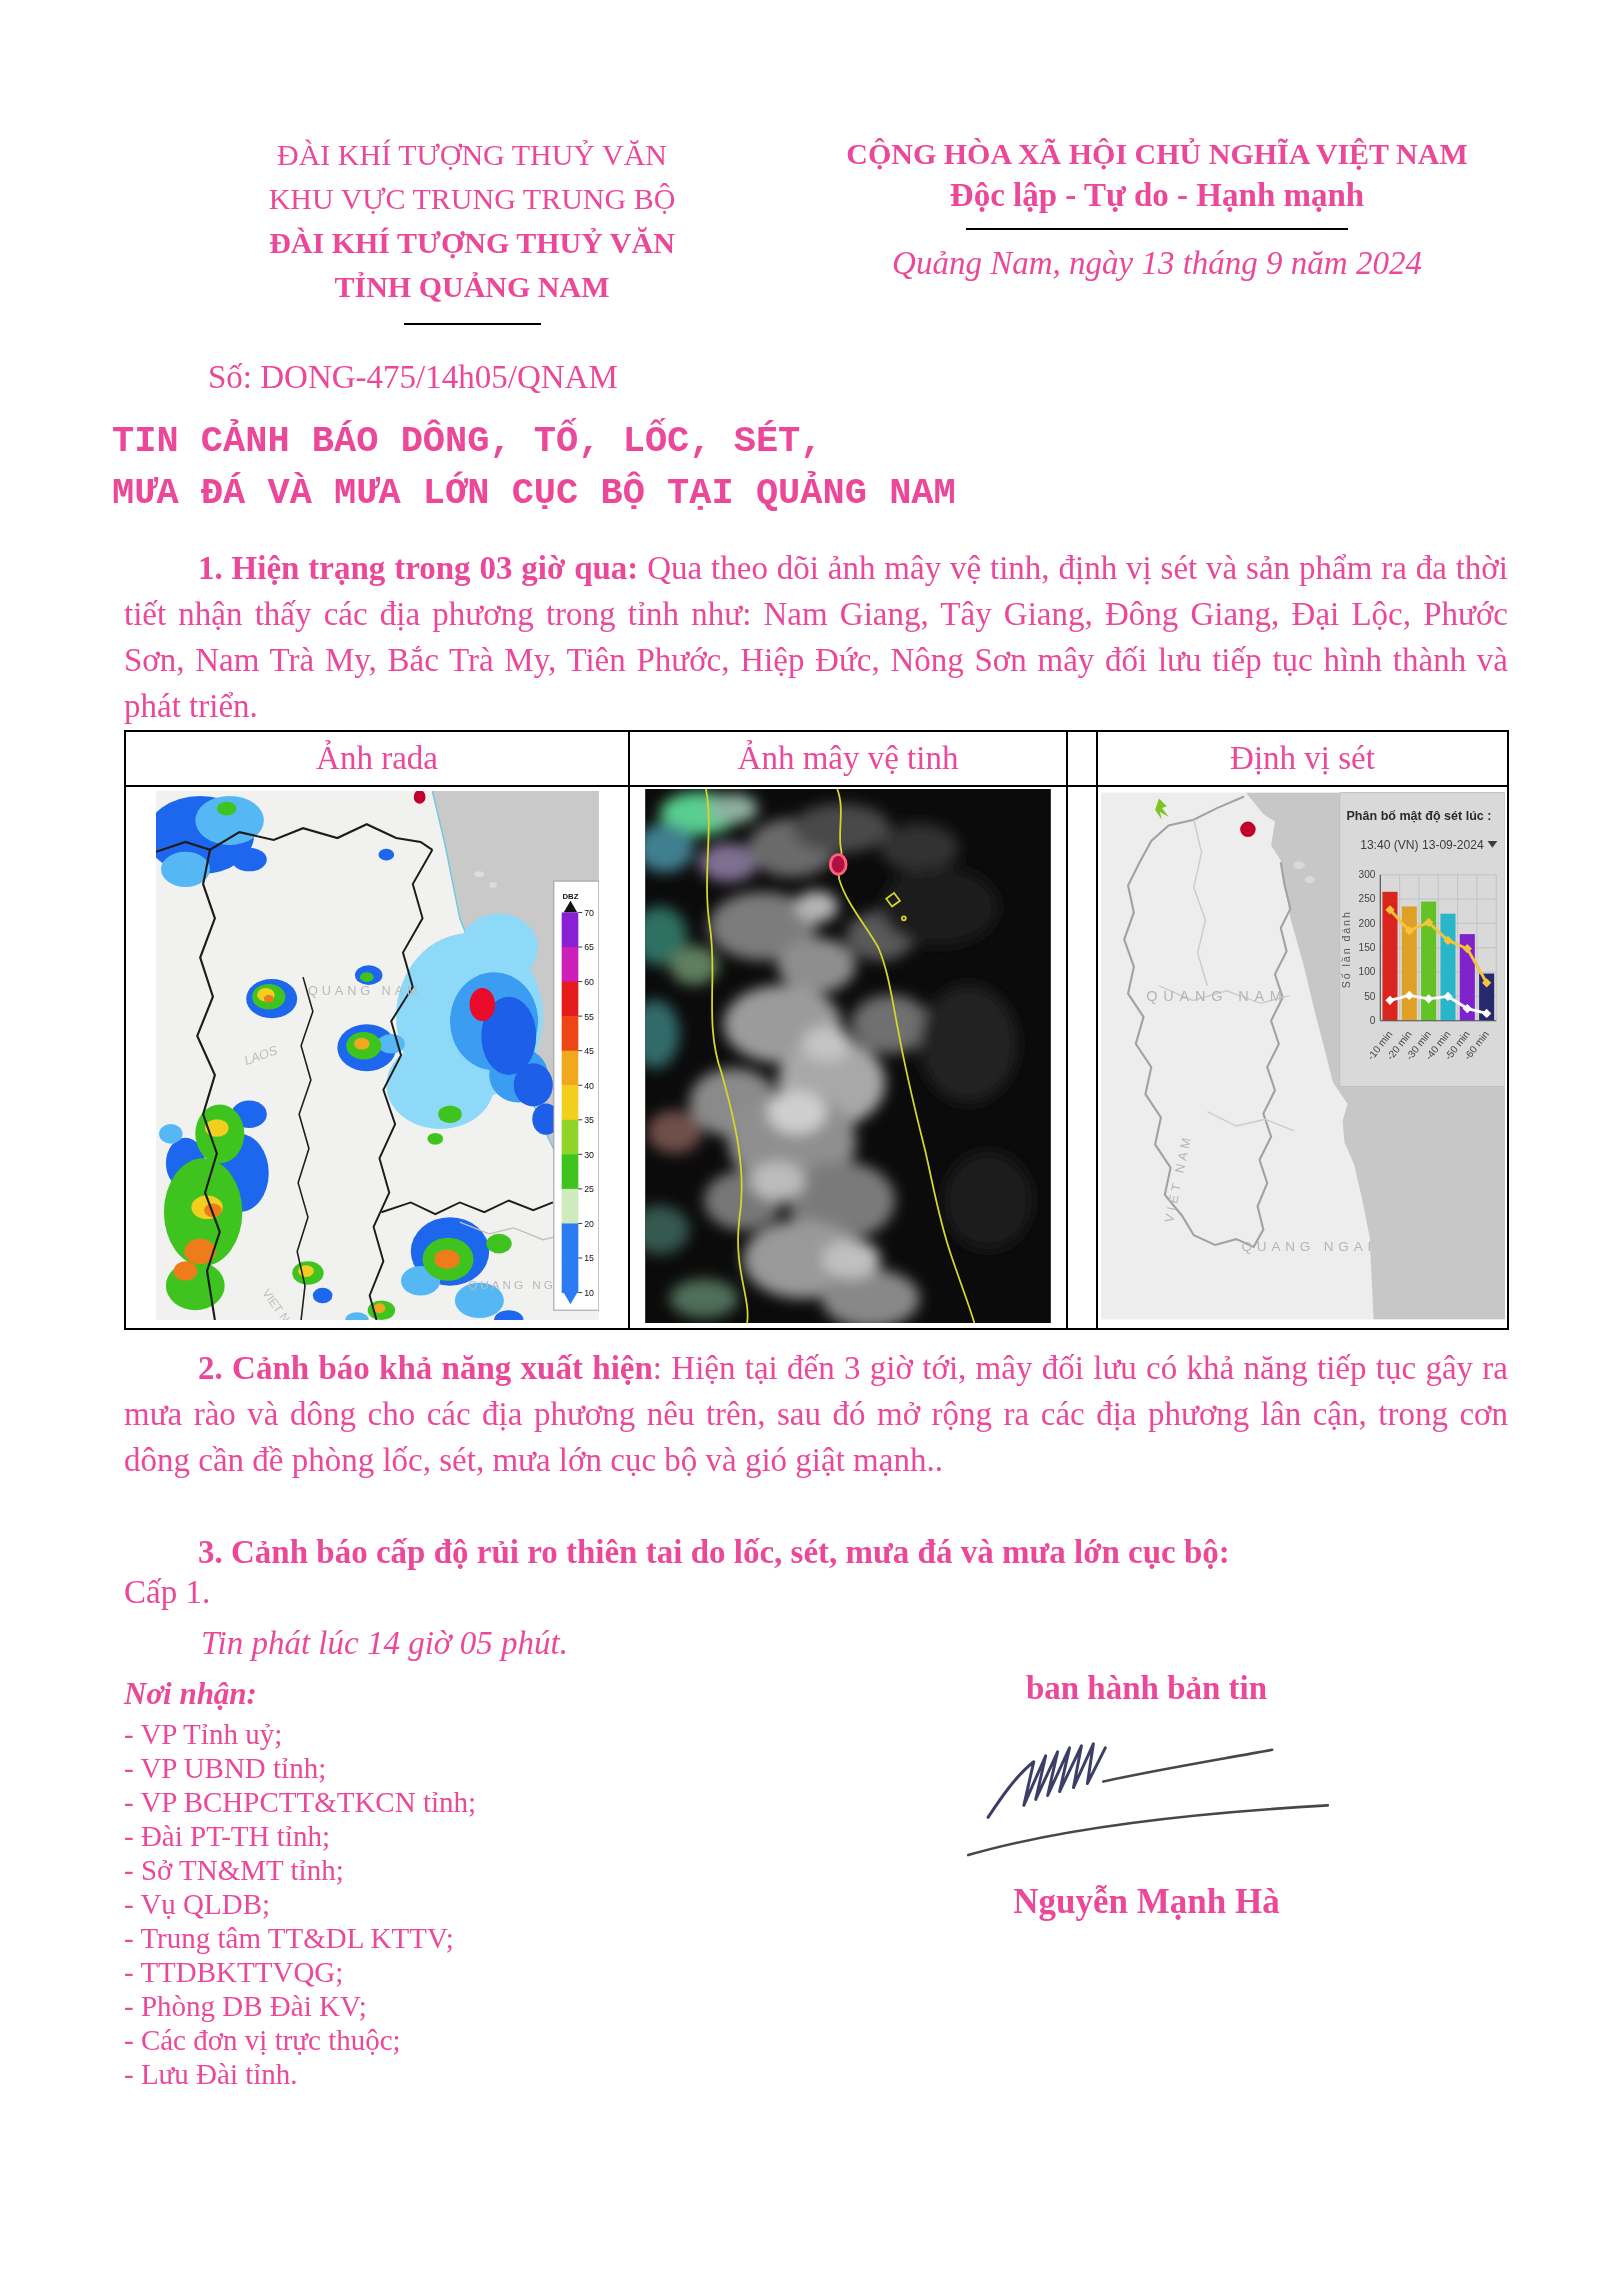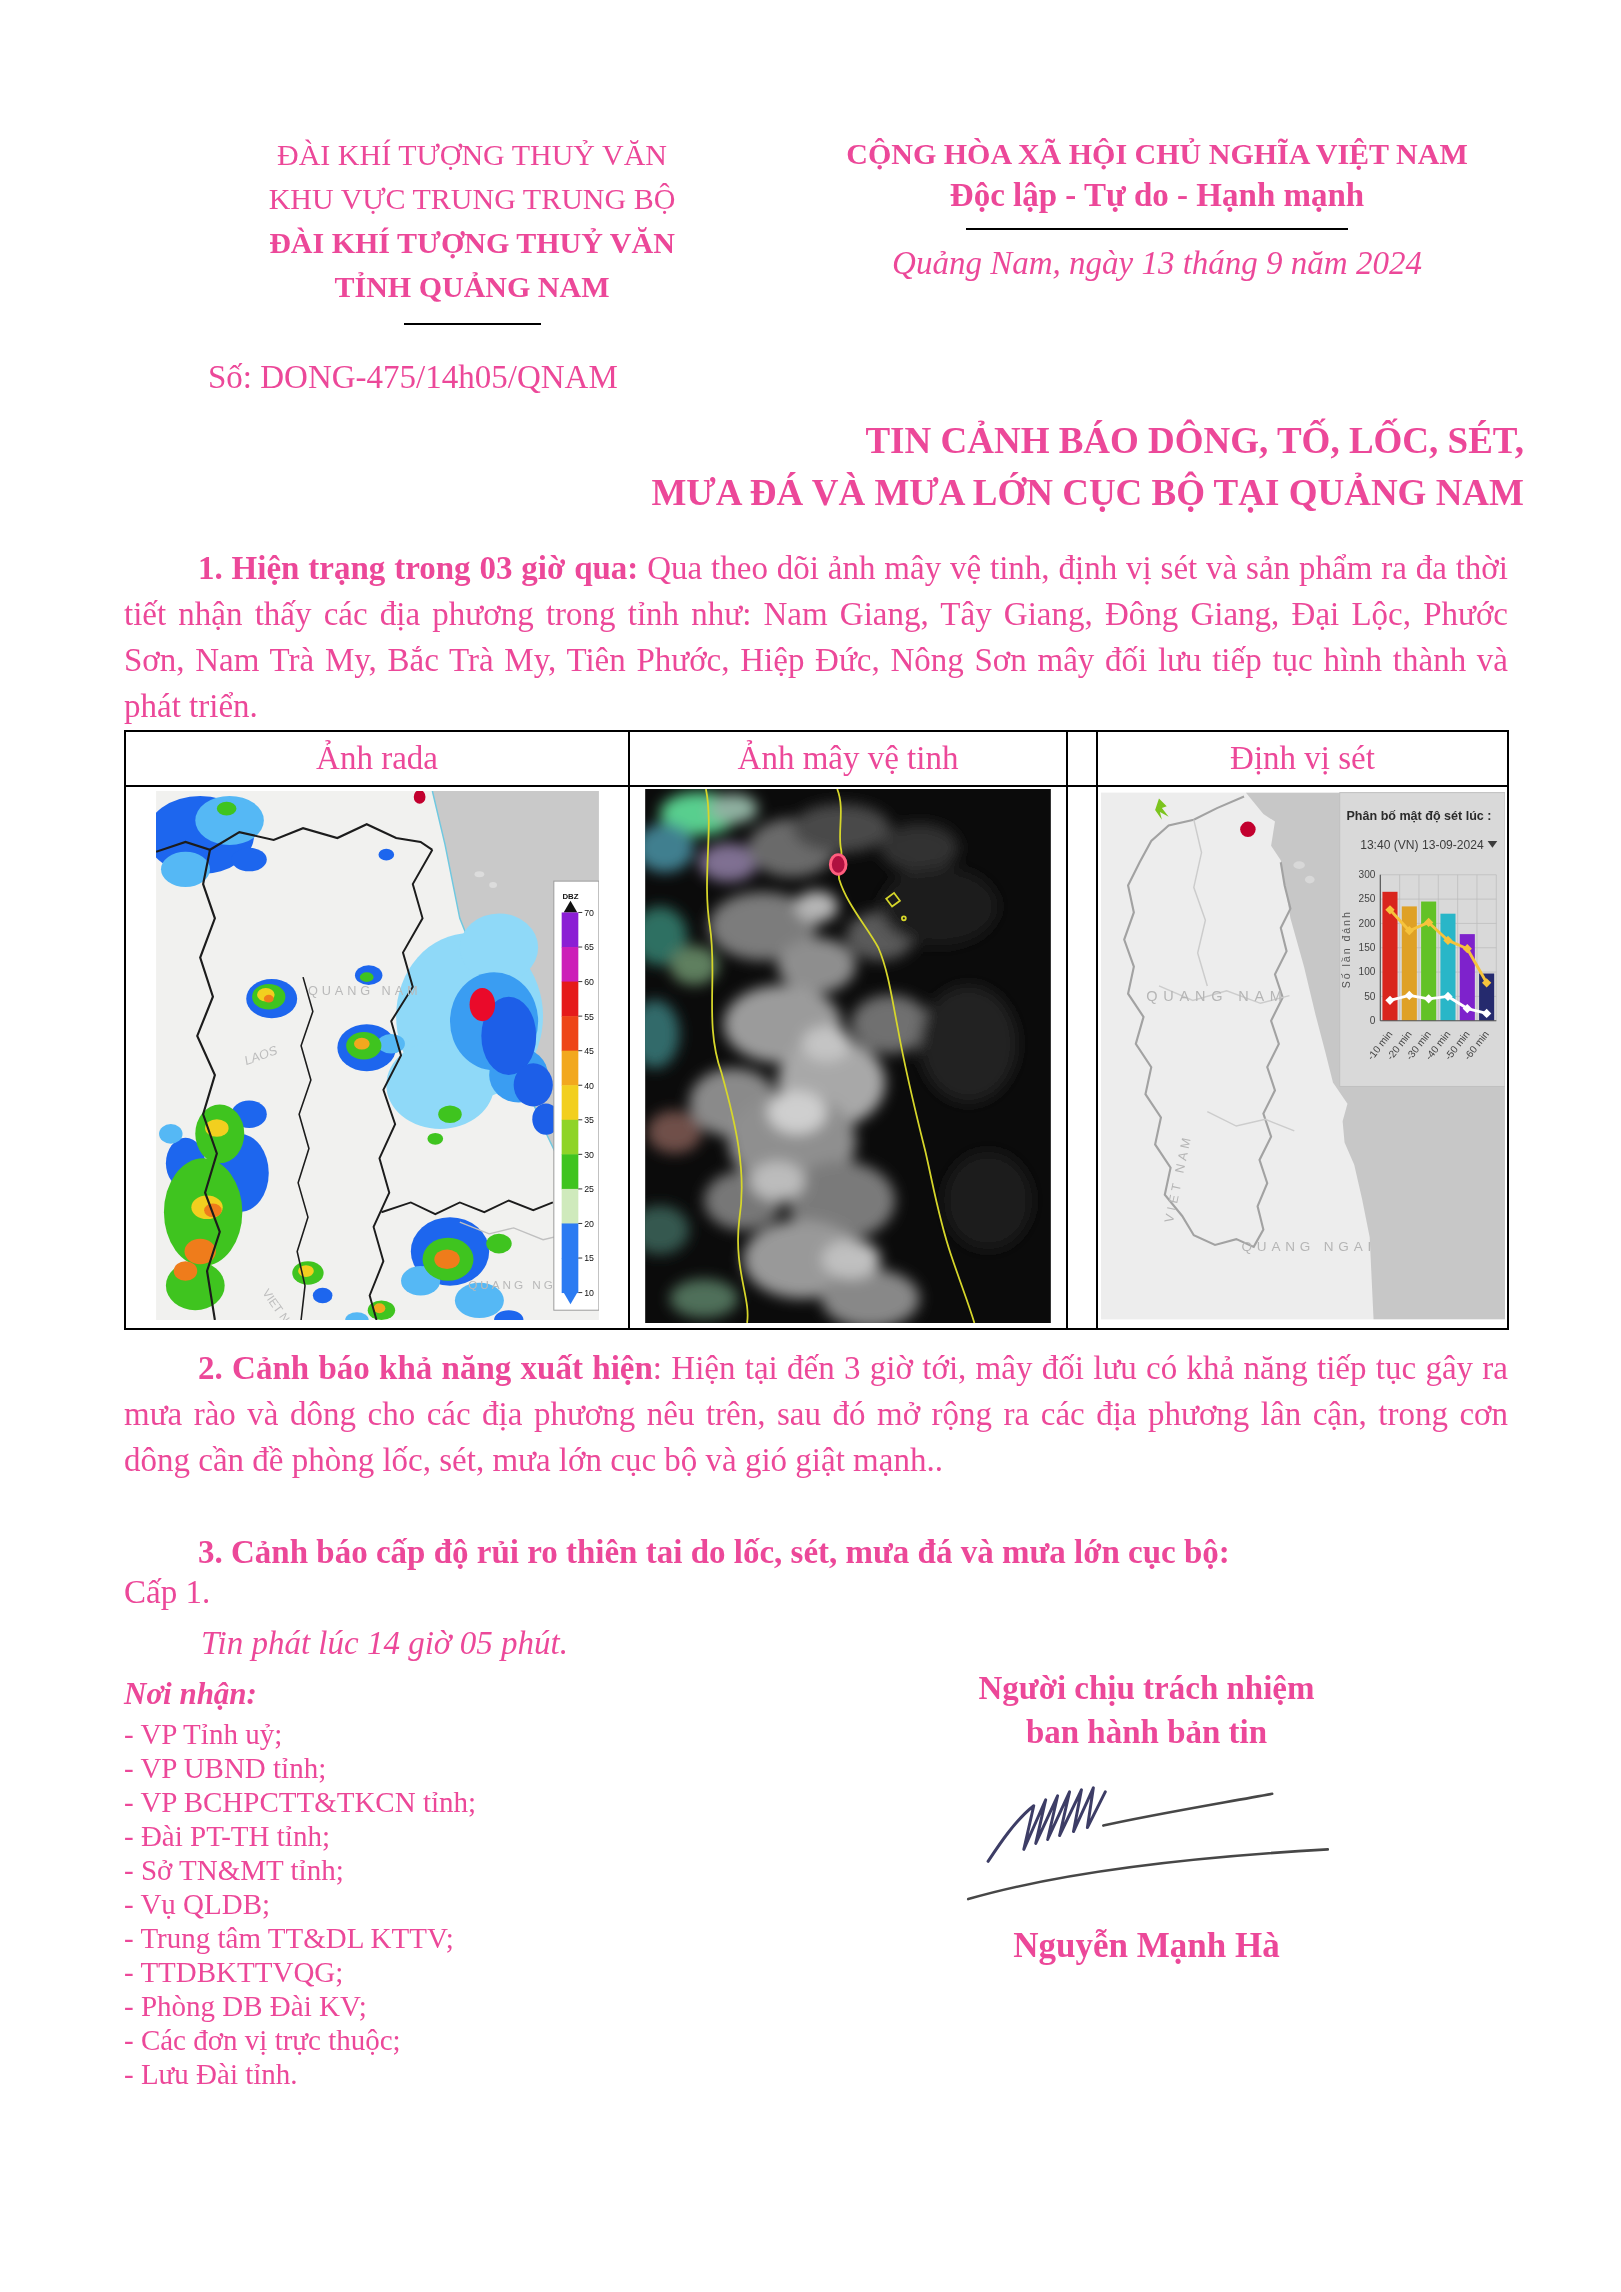--- a/index.html
+++ b/index.html
@@ -10,22 +10,22 @@
 
   .hdr-left{left:124px;top:133px;width:696px;font-size:30px;line-height:44px;text-align:center;}
   .hdr-left .rule{width:137px;border-top:2px solid #000;margin:13.7px auto 0;}
   .doc-number{left:208px;top:359px;font-size:33px;}
   .hdr-right{left:814px;top:137px;width:686px;text-align:center;}
   .hdr-right .l1{font-size:30px;font-weight:bold;text-align:center;}
   .hdr-right .l2{font-size:33px;font-weight:bold;margin-top:5.9px;}
   .hdr-right .rule{width:382px;border-top:2px solid #000;margin:13.7px auto 0;}
   .hdr-right .date{font-size:33px;font-style:italic;margin-top:15.7px;}
 
-  .title{left:140px;top:415px;width:1384px;text-align:right;font-weight:bold;
-         font-size:37px;line-height:52px;}
+  .title{left:112px;top:415px;width:1384px;text-align:left;font-weight:bold;
+         font-size:37px;line-height:52px;font-family:Liberation Mono, monospace;}
 
   .body-p{left:124px;width:1384px;font-size:33px;line-height:46px;text-align:justify;
           text-indent:74px;margin:0;}
   .p1{top:545px;}
   .p2{top:1345px;}
   .p3{top:1529px;}
   .cap1{left:124px;top:1574px;font-size:33px;}
   .tin-phat{left:201px;top:1625px;font-size:33px;font-style:italic;}
 
   table.imgs{position:absolute;left:124px;top:730px;width:1383px;border-collapse:collapse;table-layout:fixed;}
@@ -368,21 +368,20 @@
       <li>- Sở TN&amp;MT tỉnh;</li>
       <li>- Vụ QLDB;</li>
       <li>- Trung tâm TT&amp;DL KTTV;</li>
       <li>- TTDBKTTVQG;</li>
       <li>- Phòng DB Đài KV;</li>
       <li>- Các đơn vị trực thuộc;</li>
       <li>- Lưu Đài tỉnh.</li>
     </ul>
 
   <div class="abs signer">
-    <div class="r1">Người chịu trách nhiệm</div>
     <div class="r2">ban hành bản tin</div>
     <div class="sig-wrap">
       <svg width="392" height="149" viewBox="0 0 380 150">
         <path d="M30,100 C42,82 58,58 76,44 L66,88 L88,38 L78,82 L100,34 L90,78 L112,30 L102,74 L124,28 L116,70 L136,26 L130,66 L148,30" fill="none" stroke="#3d3d66" stroke-width="3" stroke-linecap="round" stroke-linejoin="round"></path>
         <path d="M146,64 C190,54 250,44 316,32" fill="none" stroke="#474747" stroke-width="2.6" stroke-linecap="round"></path>
         <path d="M10,138 C100,112 230,96 372,88" fill="none" stroke="#474747" stroke-width="2.6" stroke-linecap="round"></path>
       </svg>
     </div>
     <div class="name">Nguyễn Mạnh Hà</div>
   </div>

